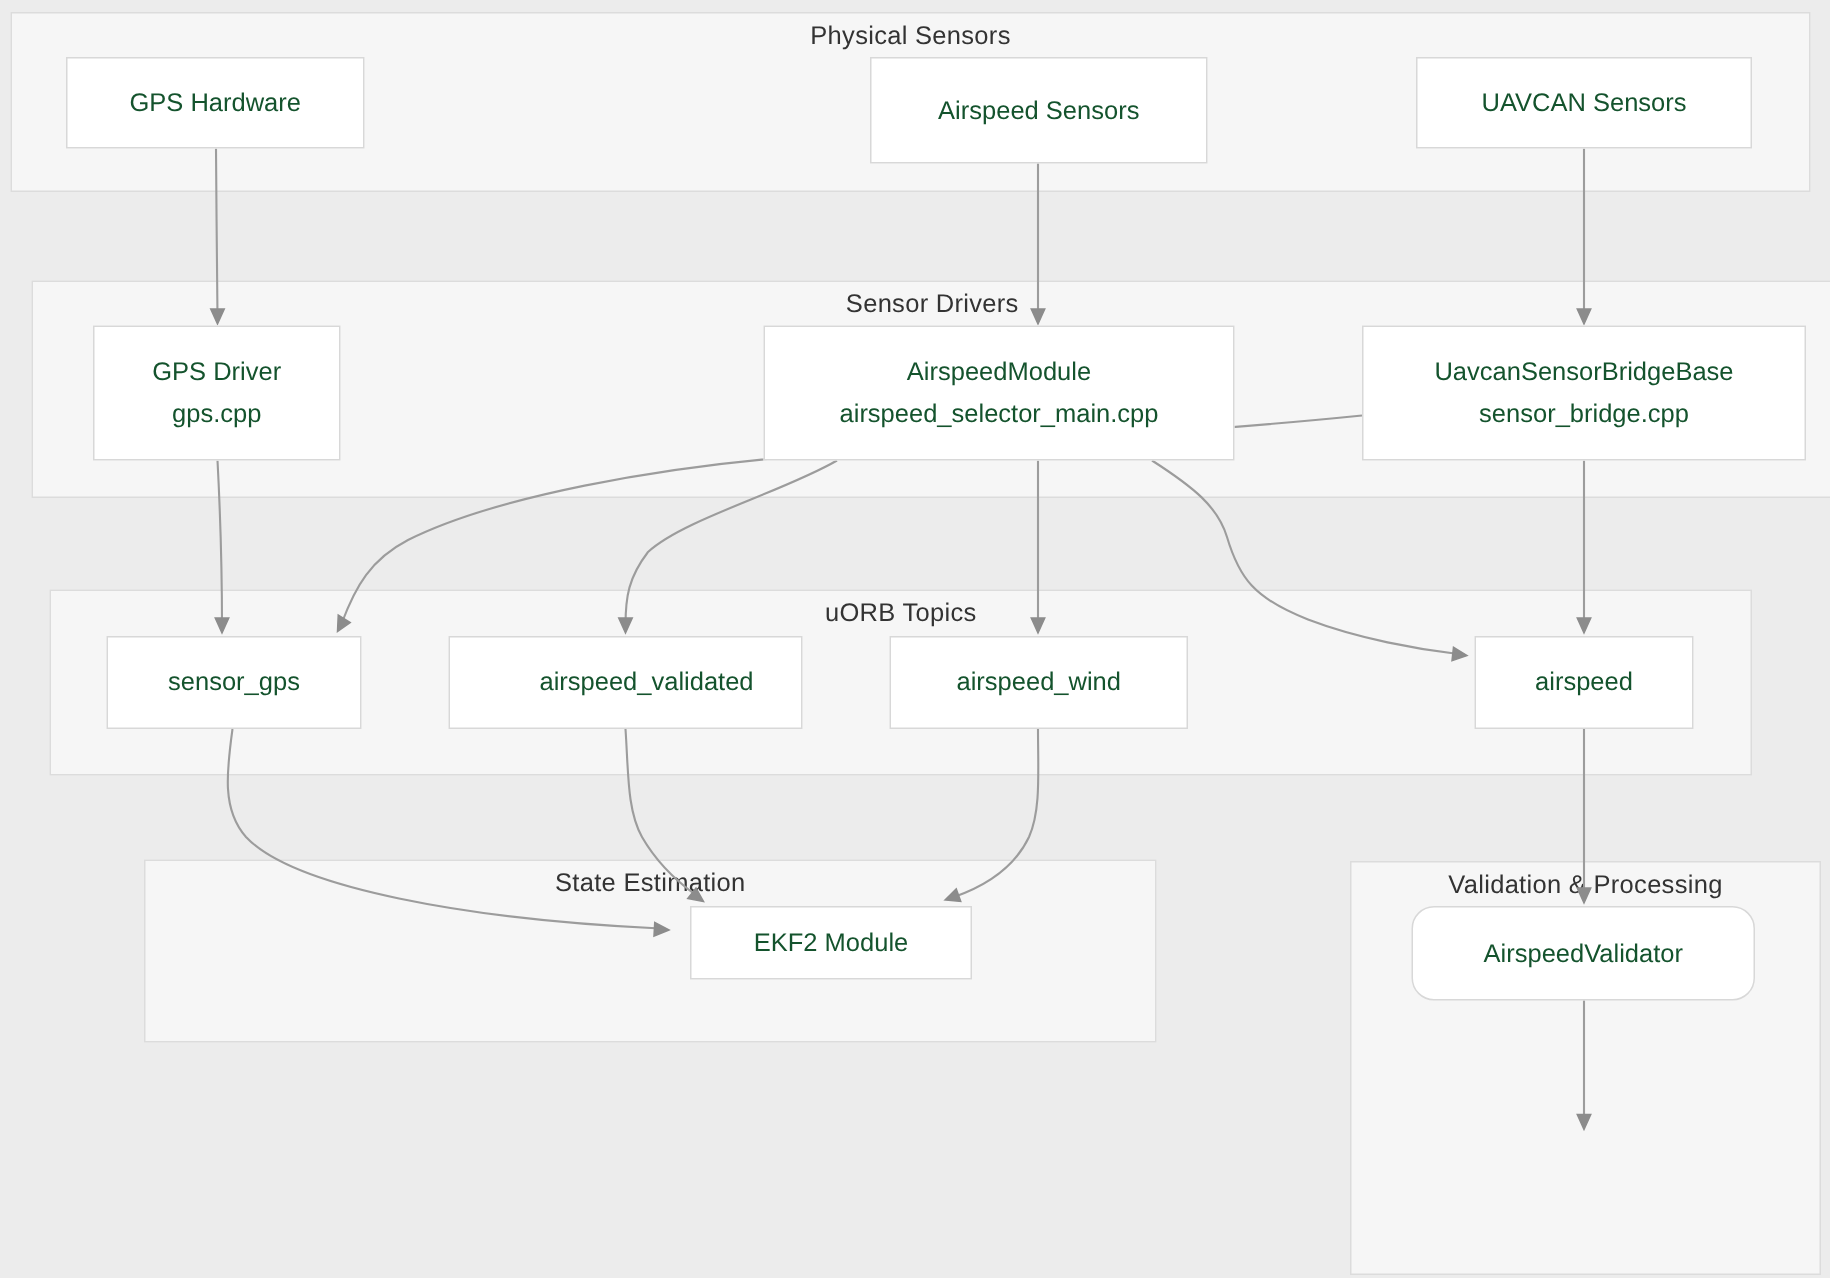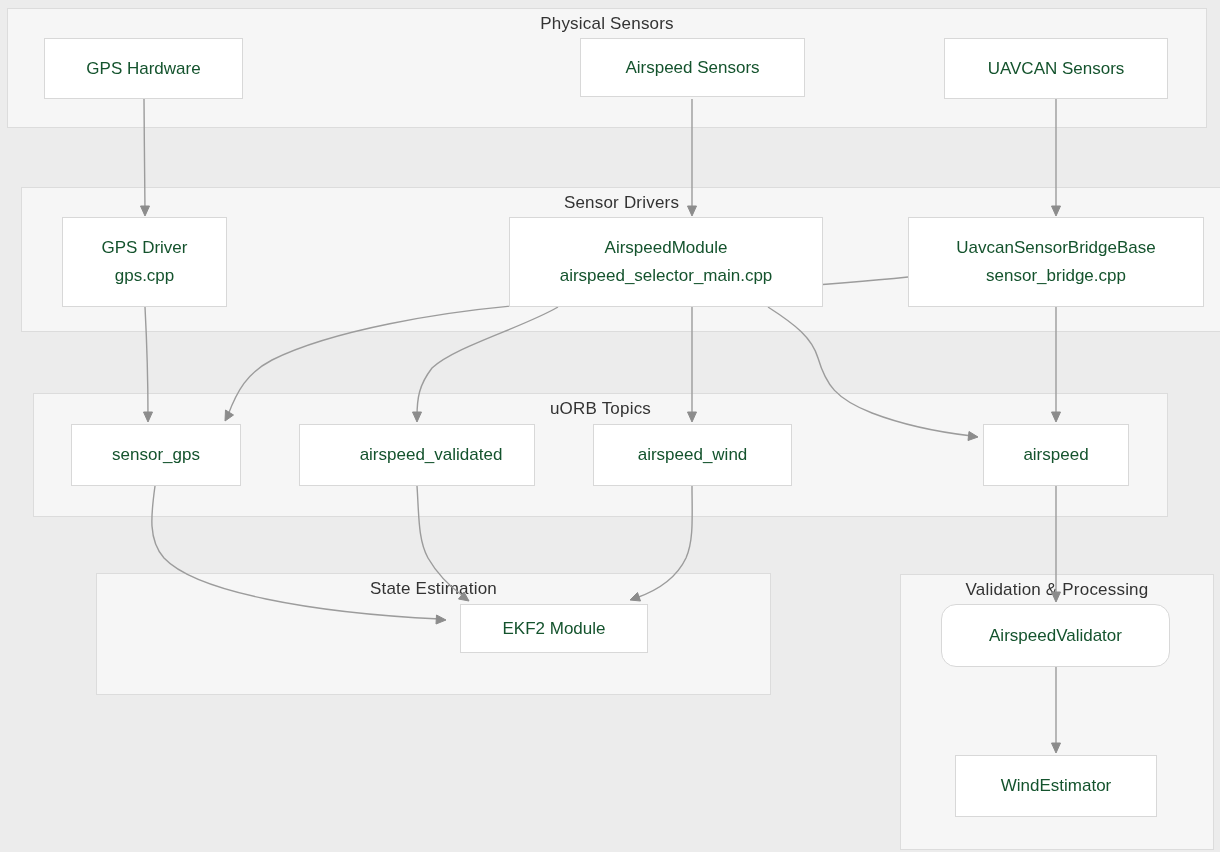--- a/index.html
+++ b/index.html
@@ -132,21 +132,21 @@
     <polygon points="1056,602 1051.5,592 1060.5,592"></polygon>
 
     <path d="M1056,667 L1056,748"></path>
     <polygon points="1056,753 1051.5,743 1060.5,743"></polygon>
   </svg>
 
   <div class="node" style="left:44px; top:38px; width:199px; height:61px;">
     <span>GPS Hardware</span>
   </div>
 
-  <div class="node" style="left:580px; top:38px; width:225px; height:59px;">
+  <div class="node" style="left:580px; top:38px; width:225px; height:71px;">
     <span>Airspeed Sensors</span>
   </div>
 
   <div class="node" style="left:944px; top:38px; width:224px; height:61px;">
     <span>UAVCAN Sensors</span>
   </div>
 
   <div class="node" style="left:62px; top:217px; width:165px; height:90px;">
     <span>GPS Driver</span>
     <span>gps.cpp</span>
@@ -179,17 +179,14 @@
   </div>
 
   <div class="node" style="left:460px; top:604px; width:188px; height:49px;">
     <span>EKF2 Module</span>
   </div>
 
   <div class="node" style="left:941px; top:604px; width:229px; height:63px;border-radius:15px;">
     <span>AirspeedValidator</span>
   </div>
 
-  <div class="node" style="left:955px; top:755px; width:202px; height:62px;">
-    <span>WindEstimator</span>
-  </div>
 
 </div>
 
 </body></html>

